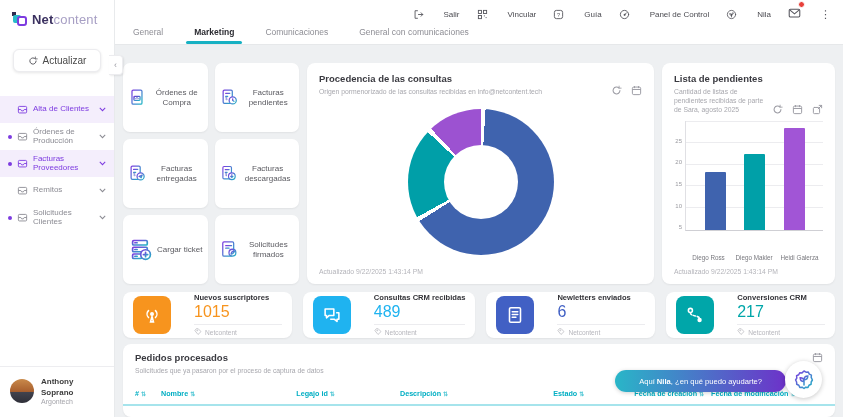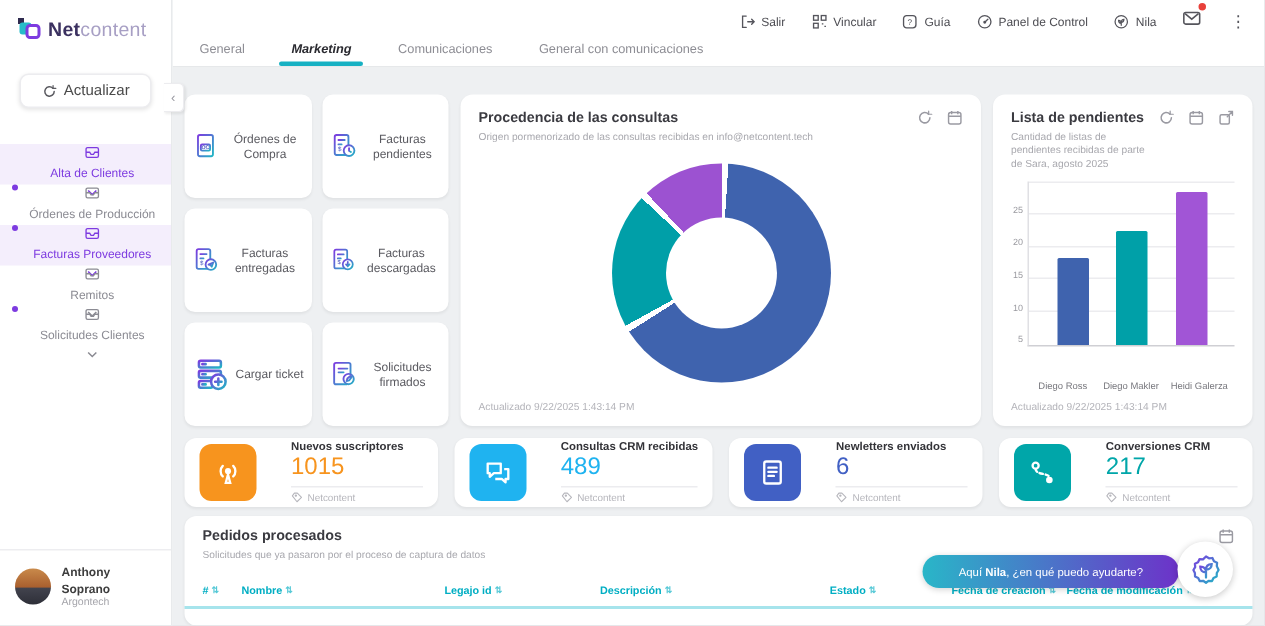--- a/index.html
+++ b/index.html
@@ -13,53 +13,53 @@
   .logo-mark { position:relative; width:15px; height:15px; }
   .logo-mark .sq-dark { position:absolute; left:0; top:0; width:4px; height:4px; background:#2f2b4f; }
   .logo-mark .sq-teal { position:absolute; left:1px; top:3px; width:8px; height:8px; background:#27bcc9; border-radius:2px; }
   .logo-mark .sq-purple { position:absolute; left:5px; top:4px; width:10px; height:10px; background:#fff; border:2px solid #7d3be0; border-radius:3px; }
   .logo-text { font-size:13px; letter-spacing:.2px; }
   .logo-text b { color:#3b3160; font-weight:bold; }
   .logo-text span { color:#a79fc4; font-weight:normal; }
   .refresh-btn { margin:22px auto 0; width:88px; height:23px; background:#fff; border:1px solid #ececef; border-radius:6px; box-shadow:0 1px 3px rgba(0,0,0,.10); display:flex; align-items:center; justify-content:center; gap:5px; font-size:10px; color:#4a4a4a; cursor:pointer; }
   .collapse-btn { position:absolute; left:109px; top:55px; width:14px; height:20px; background:#fff; border:1px solid #ececef; border-left:none; border-radius:0 4px 4px 0; box-shadow:1px 1px 2px rgba(0,0,0,.08); color:#9a9aa2; font-size:9px; display:flex; align-items:center; justify-content:center; z-index:6; cursor:pointer; }
   .nav { margin-top:24px; display:flex; flex-direction:column; }
-  .nav-item { position:relative; height:27px; display:flex; align-items:center; gap:5px; padding:0 8px 0 17px; font-size:8px; color:#8b8b93; cursor:pointer;flex-direction:column; }
+  .nav-item { position:relative; height:27px; display:flex; align-items:center; gap:5px; padding:0 8px 0 17px; font-size:8px; color:#8b8b93; cursor:pointer; }
   .nav-item.active { background:#f4eefc; color:#7d3be0; }
   .nav-item .dot { position:absolute; left:8px; width:4px; height:4px; border-radius:50%; background:#7d3be0; }
   .nav-item svg { flex:none; }
   .nav-item .lbl { flex:1; line-height:1.1; }
   .nav-item .chev { flex:none; }
   .user-block { margin-top:auto; padding:10px 10px 12px; border-top:1px solid #ededf0; display:flex; align-items:center; gap:7px; }
   .avatar { width:24px; height:24px; border-radius:50%; background:linear-gradient(180deg,#c98a4b 0%,#a95f2e 52%,#42434e 54%,#2e2f38 100%); flex:none; }
   .user-name { font-size:8px; font-weight:bold; color:#3d3d3d; line-height:1.3; }
   .user-org { font-size:7px; color:#a5a5ab; }
 
   
   .main { flex:1; display:flex; flex-direction:column; min-width:0; }
   .topbar { height:45px; background:#fff; border-bottom:1px solid #e6e8ea; position:relative; }
   .top-actions { position:absolute; right:10px; top:5px; display:flex; align-items:center; gap:17px; }
-  .top-action { display:flex; align-items:center; gap:4px; font-size:8px; color:#4c4c52; cursor:pointer; }
+  .top-action { display:flex; align-items:center; gap:20px; font-size:8px; color:#4c4c52; cursor:pointer; }
   .mail-wrap { position:relative; cursor:pointer; }
   .mail-badge { position:absolute; top:-4px; right:-4px; width:7px; height:7px; background:#e8403a; border-radius:50%; border:1px solid #fff; }
   .kebab { font-size:11px; color:#55555c; cursor:pointer; padding:0 2px; }
   .tabs { position:absolute; left:16px; bottom:0; display:flex; gap:27px; }
   .tab { font-size:8.5px; color:#8d8d94; padding:6px 2px 7px; cursor:pointer; position:relative; }
-  .tab.active { color:#2b2b31; font-weight:bold;font-style:italic; }
+  .tab.active { color:#2b2b31; font-weight:bold; }
   .tab.active::after { content:""; position:absolute; left:-6px; right:-6px; bottom:0; height:3px; border-radius:2px; background:#17b1c3; }
 
   .content { flex:1; padding:18px 8px 0 8px; display:flex; flex-direction:column; min-height:0; }
   .card { background:#fff; border-radius:8px; box-shadow:0 1px 2px rgba(0,0,0,.06); }
 
   .row1 { display:flex; gap:8px; height:221px; }
   .tiles { width:176px; min-width:176px; display:grid; grid-template-columns:1fr 1fr; grid-auto-rows:69px; gap:7px; }
   .tile { background:#fff; border-radius:7px; box-shadow:0 1px 2px rgba(0,0,0,.06); display:flex; flex-direction:row; align-items:center; justify-content:flex-start; gap:3px; cursor:pointer; padding:4px; }
   .tile .lbl { font-size:8px; color:#5a5a60; text-align:center; line-height:1.25; }
 
-  .card-head { display:flex; justify-content:space-between; align-items:flex-start; padding:10px 12px 0; }
+  .card-head { display:flex; justify-content:space-between; align-items:flex-end; padding:10px 12px 0; }
   .card-title { font-size:9.5px; font-weight:bold; color:#3a3a40; }
   .card-sub { font-size:6.8px; color:#a8a8ae; margin-top:3px; line-height:1.35; }
   .card-icons { display:flex; gap:9px; align-items:center; }
   .card-icons svg { cursor:pointer; }
   .card-foot { font-size:6.8px; color:#b4b4ba; padding:0 12px 9px; }
 
   .consultas-card { flex:1; display:flex; flex-direction:column; min-width:0; }
   .donut-wrap { flex:1; display:flex; align-items:center; justify-content:center; }
   .donut { width:146px; height:146px; border-radius:50%; position:relative; }
   .donut::after { content:""; position:absolute; inset:36px; background:#fff; border-radius:50%; }

